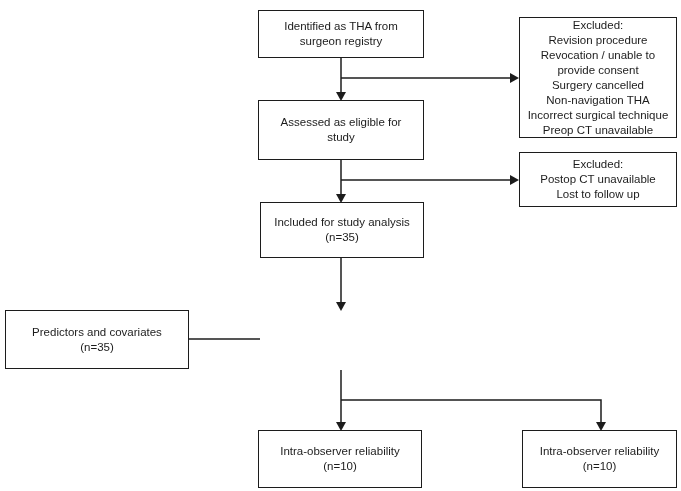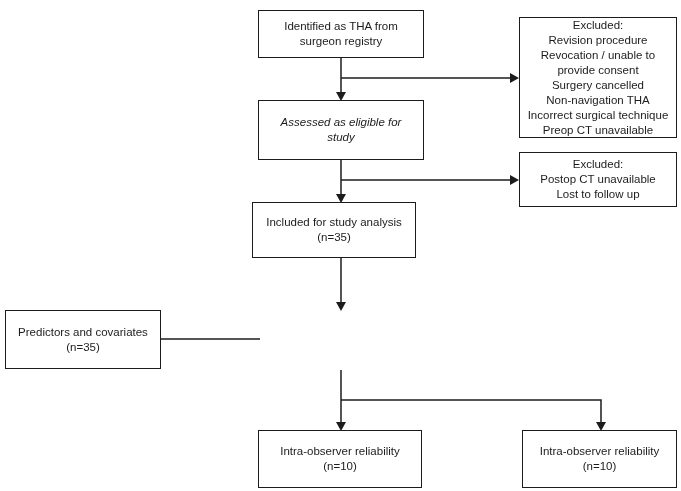--- a/index.html
+++ b/index.html
@@ -32,25 +32,25 @@
     justify-content: center;
     text-align: center;
     white-space: pre-line;
     font-size: 11.5px;
     line-height: 15px;
     color: #1c1c1c;
     padding: 2px 4px;
   }
   .box-identified   { left: 258px; top: 10px;  width: 166px; height: 48px;  }
   .box-excluded1    { left: 519px; top: 17px;  width: 158px; height: 121px; }
-  .box-assessed     { left: 258px; top: 100px; width: 166px; height: 60px; font-style: italic;  }
+  .box-assessed     { left: 258px; top: 100px; width: 166px; height: 60px;  }
   .box-excluded2    { left: 519px; top: 152px; width: 158px; height: 55px;  }
-  .box-included     { left: 252px; top: 202px; width: 164px; height: 56px;  }
+  .box-included     { left: 260px; top: 202px; width: 164px; height: 56px;  }
   .box-positions    { left: 260px; top: 310px; width: 164px; height: 60px;  }
-  .box-predictors   { left: 5px;   top: 310px; width: 156px; height: 59px;  }
+  .box-predictors   { left: 5px;   top: 310px; width: 184px; height: 59px;  }
   .box-rel-left     { left: 258px; top: 430px; width: 164px; height: 58px;  }
   .box-rel-right    { left: 522px; top: 430px; width: 155px; height: 58px;  }
 </style>
 </head>
 <body>
 
 <div id="canvas">
 
   <svg id="connectors" viewBox="0 0 681 491" xmlns="http://www.w3.org/2000/svg">
     <g stroke="#1c1c1c" stroke-width="1.5" fill="none">

